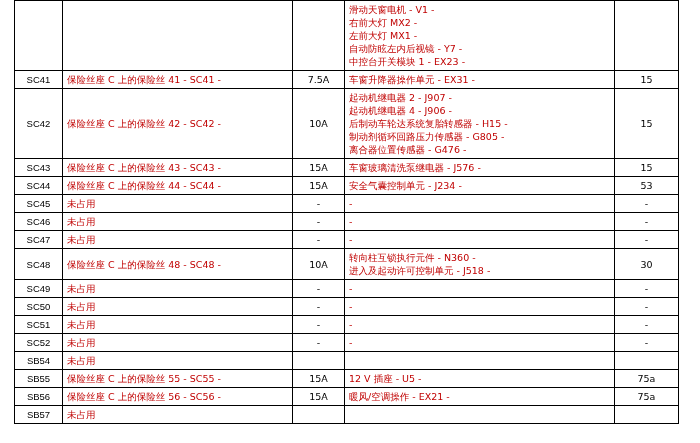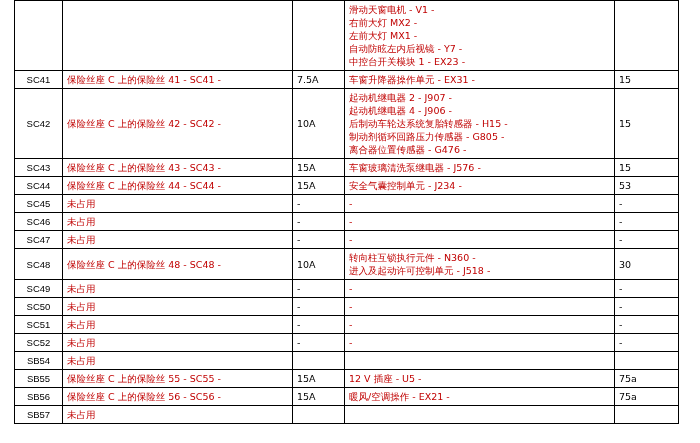--- a/index.html
+++ b/index.html
@@ -45,30 +45,31 @@
     font-size: 10.5px;
     font-family: Liberation Sans, sans-serif;
     color: #000;
   }
   td.desc-cell {
     text-align: left;
     color: #c00000;
     font-size: 9.5px;
   }
   td.amp-cell {
+    text-align: center;
     font-size: 10px;
     color: #000;
   }
   td.cons-cell {
     text-align: left;
     color: #c00000;
     font-size: 9.5px;
   }
   td.pos-cell {
-    text-align: left;
+    text-align: center;
     font-size: 10px;
     color: #000;
   }
   .cons-lines div { white-space: nowrap; }
 
   
   .top-partial td {
     border-top: none;
   }
 </style>

